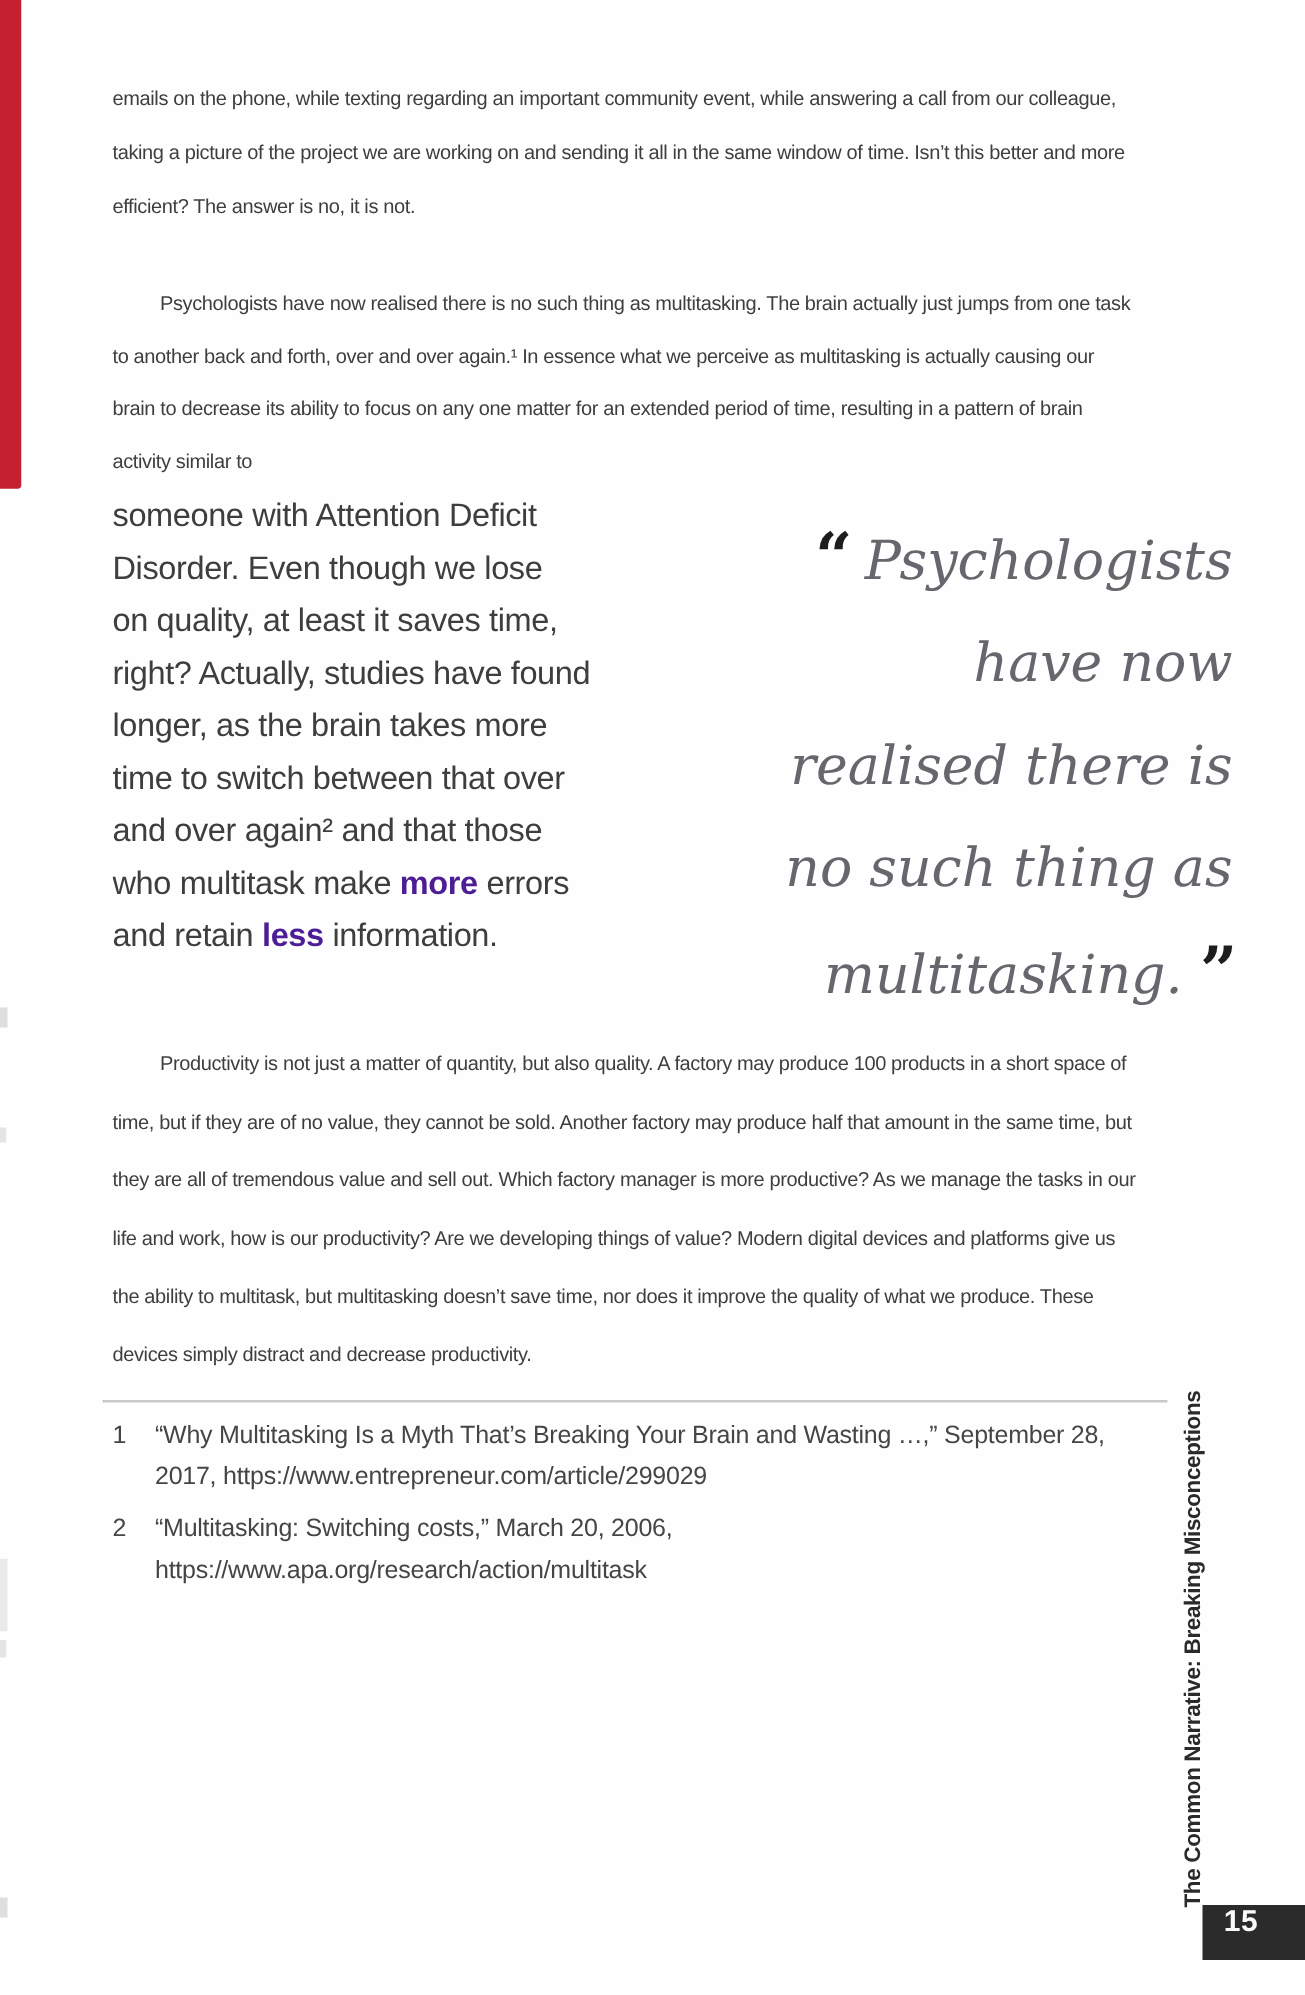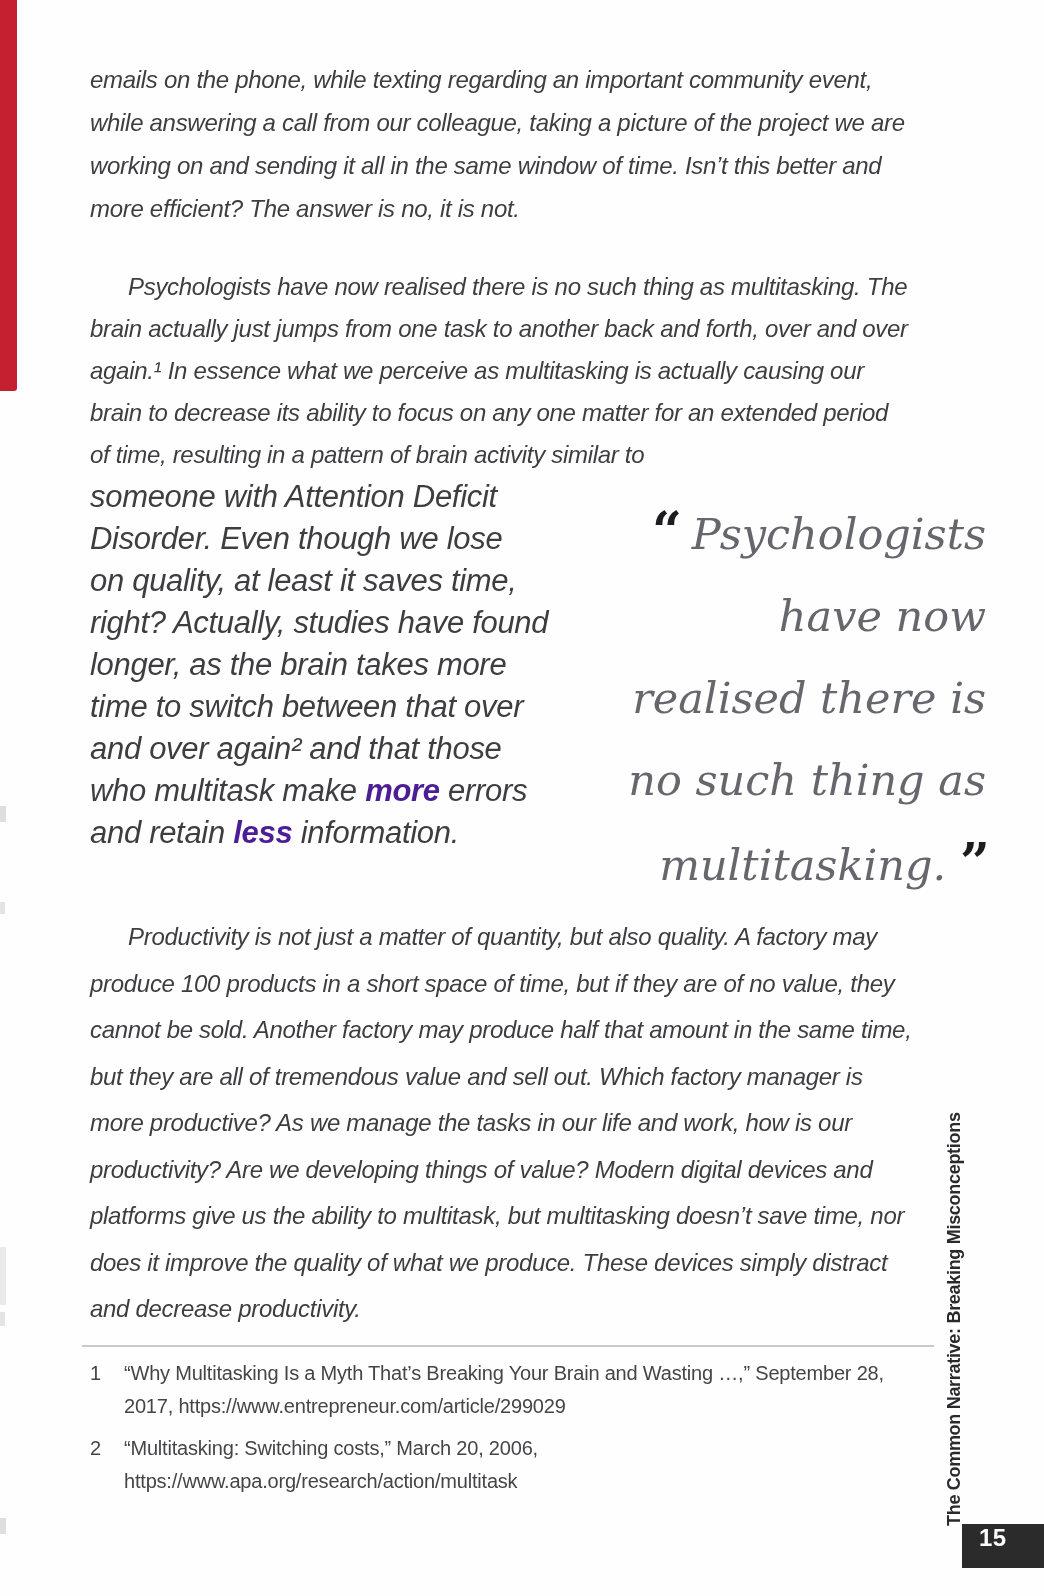--- a/index.html
+++ b/index.html
@@ -9,25 +9,25 @@
     margin:0 auto;
   }
   .red-bar{position:absolute;left:0;top:0;width:17px;height:391px;background:#c52030;border-bottom-right-radius:3px;}
   .edge-mark{position:absolute;left:0;background:#dedede;}
   .em1{top:806px;width:6px;height:16px;}
   .em2{top:902px;width:5px;height:12px;background:#e4e4e4;}
   .em3{top:1247px;width:6px;height:58px;background:#eceae9;}
   .em4{top:1312px;width:5px;height:14px;background:#e4e4e4;}
   .em5{top:1518px;width:6px;height:16px;}
   .content{position:absolute;left:90px;top:58px;width:822px;}
-  .body{font-size:24px;line-height:43px;letter-spacing:-0.3px;margin:0;font-style:italic;}
+  .body{font-size:16px;line-height:43px;letter-spacing:-0.3px;margin:0;}
   .p2{margin-top:36px;text-indent:38px;line-height:42px;}
   .columns{display:flex;width:896px;height:438px;overflow:hidden;}
   .col-left{width:436px;flex:none;}
-  .col-line{font-size:31px;line-height:42px;letter-spacing:-0.3px;white-space:nowrap;font-style:italic;}
+  .col-line{font-size:26px;line-height:42px;letter-spacing:-0.3px;white-space:nowrap;}
   .col-line b{font-weight:700;color:#4c1d95;}
   .col-right{flex:1;padding-top:14px;}
   .pullquote{font-family:"DejaVu Serif",serif;font-style:italic;font-size:43px;
     line-height:82px;color:#66666d;text-align:right;padding-right:0;}
   .pq-line{white-space:nowrap;}
   .qmark{font-style:normal;font-weight:700;color:#1d1d20;font-size:52px;letter-spacing:-4px;}
   .qopen{margin-right:14px;}
   .qclose{margin-left:14px;}
   .p3{margin-top:0;line-height:46.5px;text-indent:38px;}
   .rule{margin-top:12px;margin-left:-8px;width:852px;height:2px;background:#c9c9c9;}

